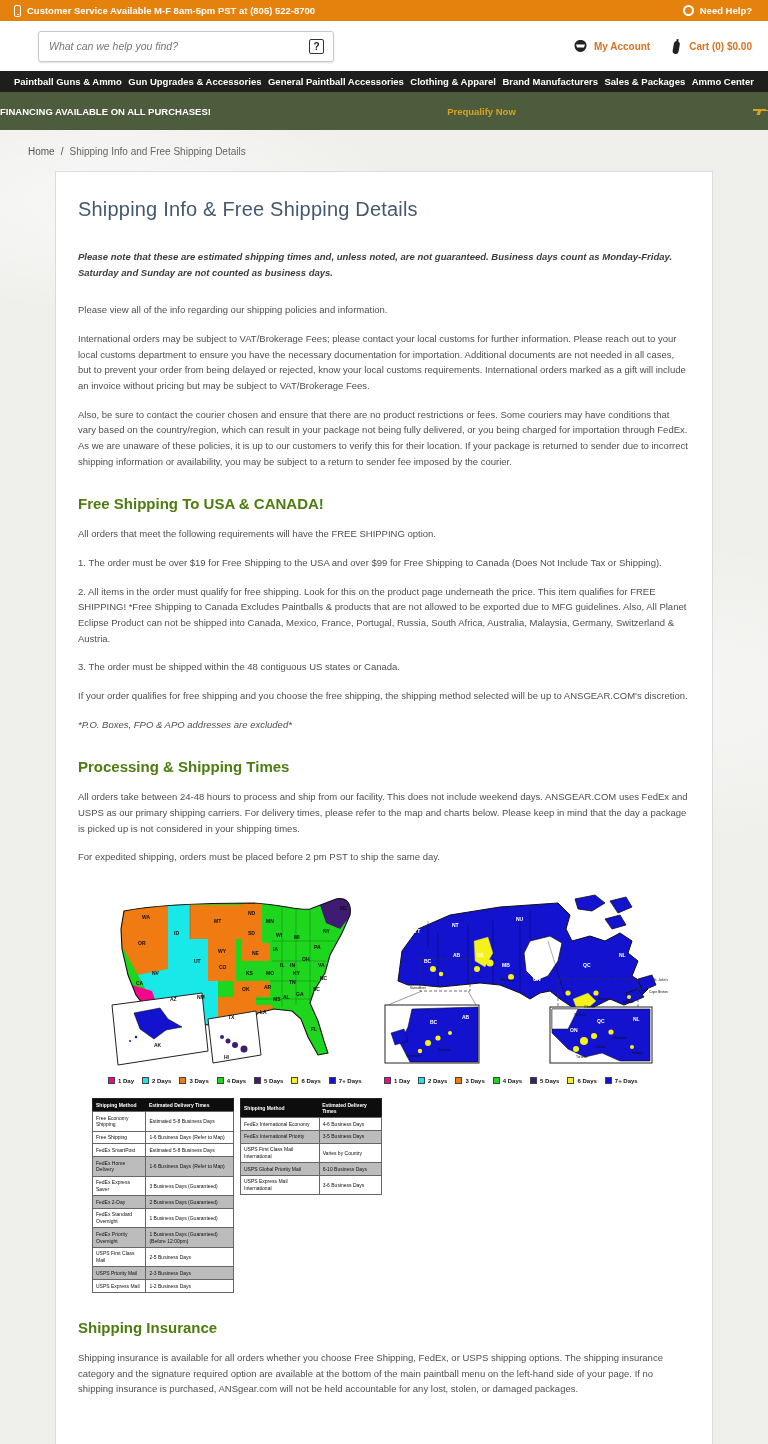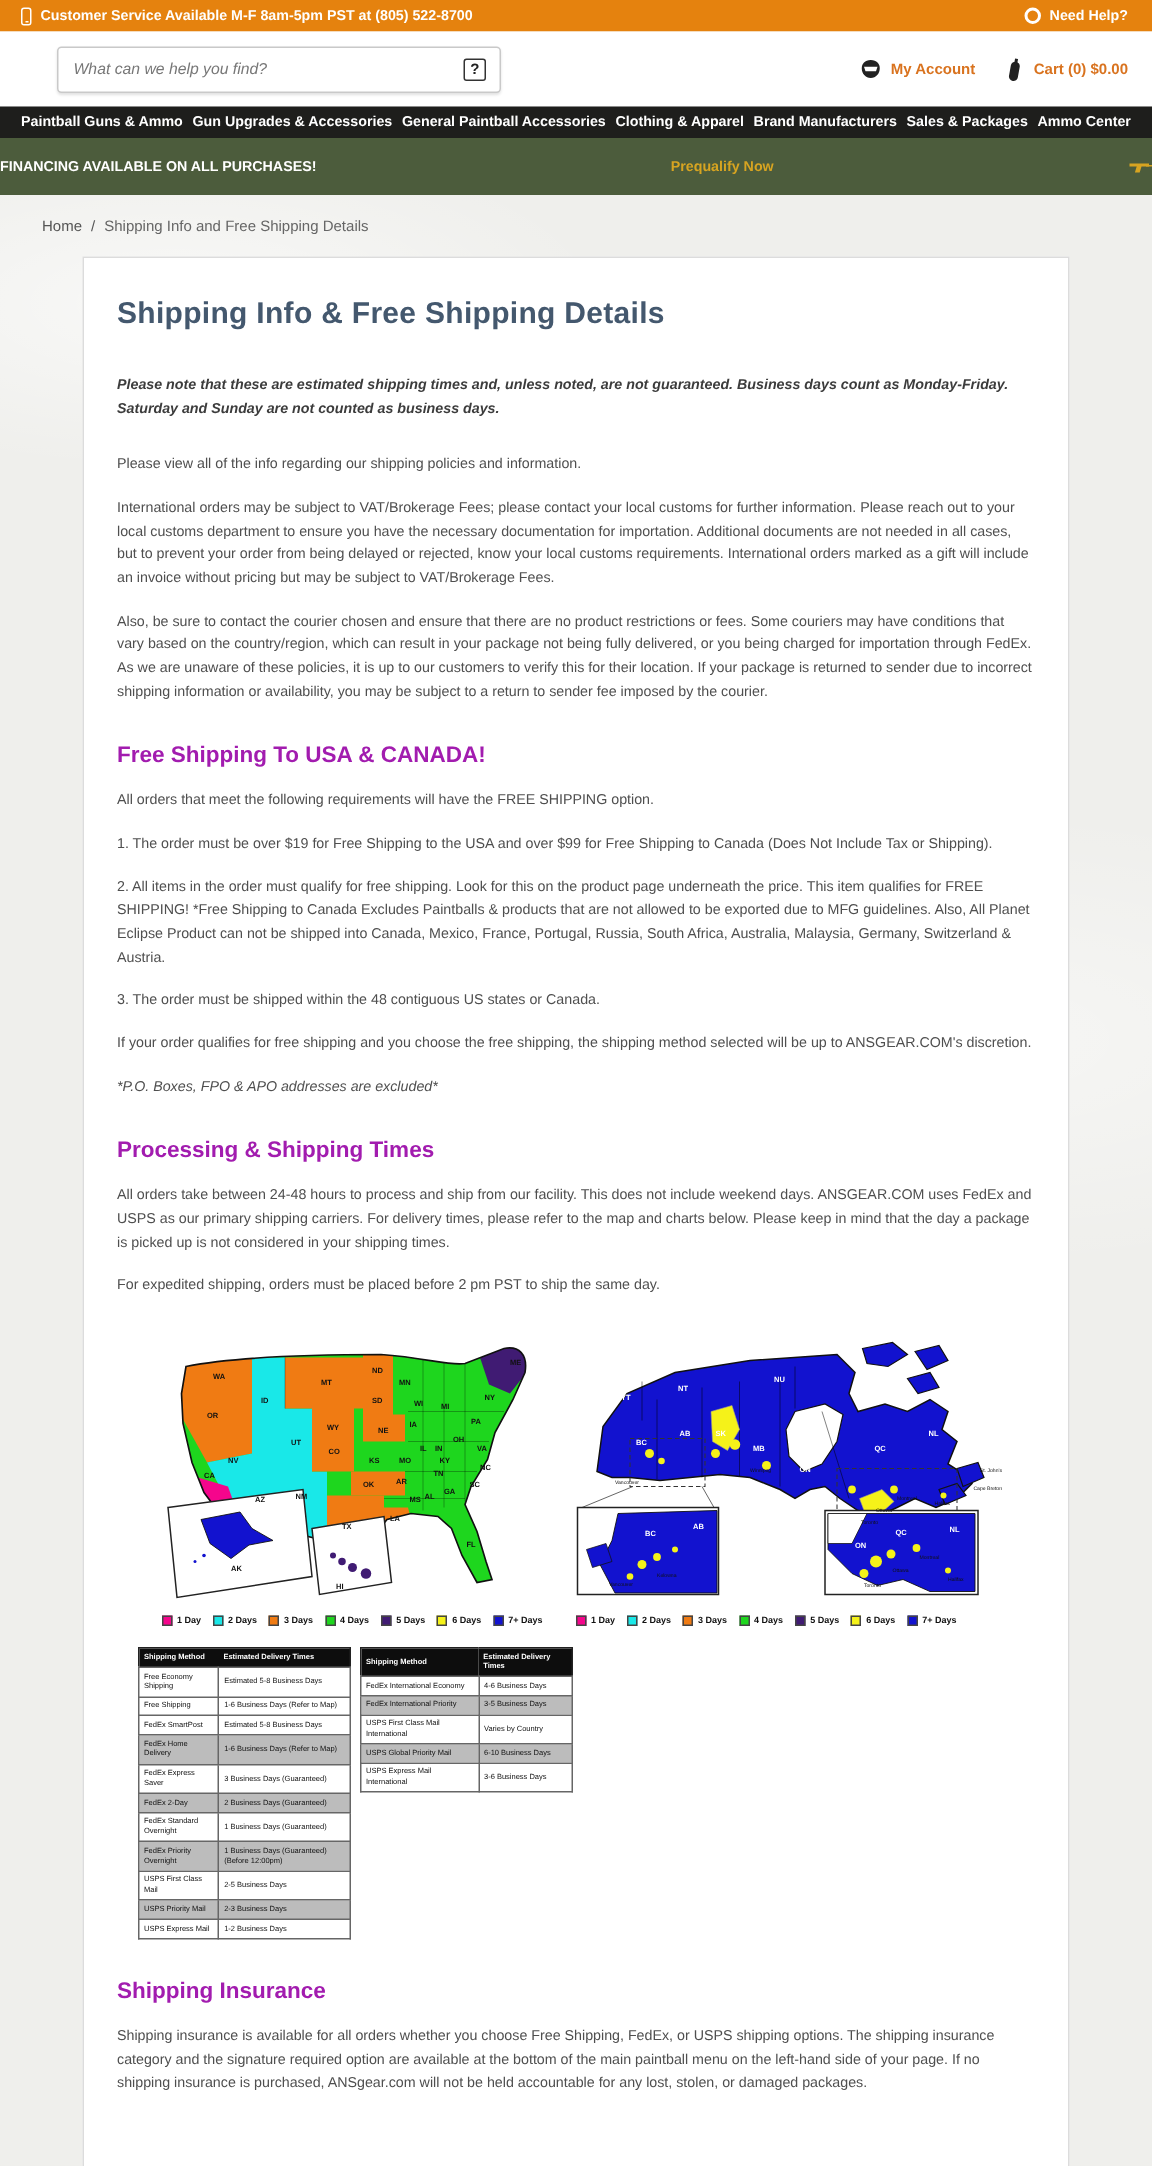--- a/index.html
+++ b/index.html
@@ -35,22 +35,22 @@
   .nav span{color:#fff;font-size:9.5px;font-weight:bold;cursor:pointer;white-space:nowrap;}
   
   .financing{height:38px;background:#4c5c3c;display:flex;align-items:center;justify-content:space-between;gap:6px;font-size:9.5px;font-weight:bold;}
   .financing .fin-text{color:#fff;}
   .financing .fin-link{color:#d7a421;cursor:pointer;}
   
   .breadcrumb{padding:16px 0 14px 28px;font-size:10px;color:#555;display:flex;gap:6px;align-items:center;}
   .breadcrumb .cur{color:#666;}
   
   .card{width:658px;margin:0 auto 16px auto;background:#fff;border:1px solid #dcdcdc;padding:22px 22px 36px 22px;}
-  .card h1{font-size:20px;color:#44586e;font-weight:bold;margin:4px 0 28px 0;letter-spacing:.2px;}
-  .card h2{font-size:15px;color:#a21caf;font-weight:bold;margin:26px 0 14px 0;}
+  .card h1{font-size:20px;color:#44586e;font-weight:normal;margin:4px 0 28px 0;letter-spacing:.2px;}
+  .card h2{font-size:15px;color:#4d7c0f;font-weight:bold;margin:26px 0 14px 0;}
   .card p{font-size:9.5px;line-height:1.65;color:#4f4f4f;margin:0 0 13px 0;}
   .card p.note{font-weight:bold;font-style:italic;color:#3c3c3c;margin:0 0 22px 0;}
   .card p.exc{font-style:italic;margin-bottom:4px;}
   
   .maps-row{display:flex;gap:14px;margin:16px 0 4px 26px;align-items:flex-start;}
   .mapblk{display:flex;flex-direction:column;}
   .legend{display:flex;gap:8px;margin-top:4px;padding-left:4px;}
   .legend .li{display:flex;align-items:center;gap:3px;font-size:6px;font-weight:bold;color:#111;}
   .legend .sw{width:7px;height:7px;border:.5px solid #444;display:inline-block;}
   .mlab{font-size:5px;font-weight:bold;fill:#111;}

